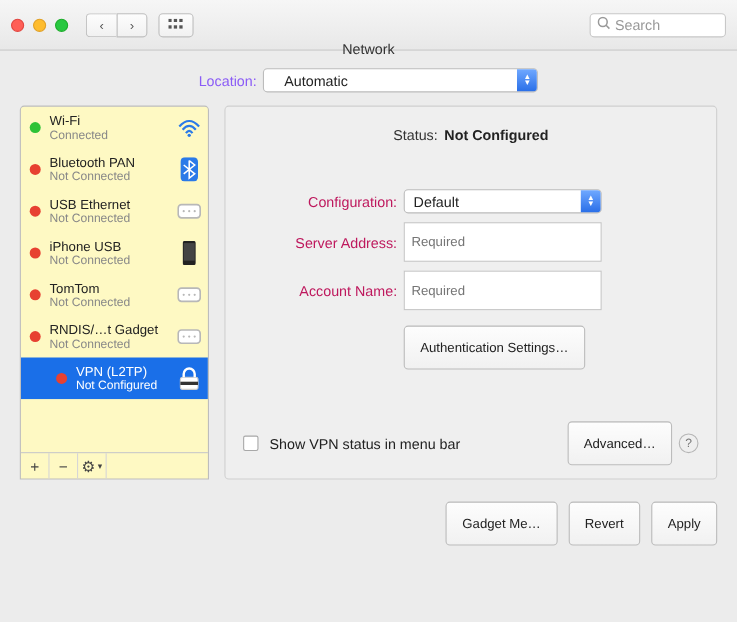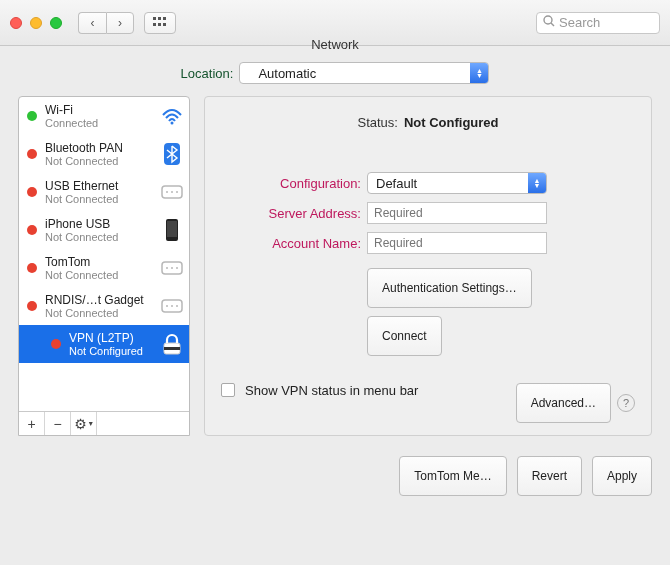--- a/index.html
+++ b/index.html
@@ -16,28 +16,28 @@
 .toolbar-btn { height: 22px; min-width: 28px; border: 1px solid #c0c0c0; background: linear-gradient(#fdfdfd,#f1f1f1); display: flex; align-items: center; justify-content: center; font-size: 12px; color: #555; }
 .nav-buttons .toolbar-btn:first-child { border-radius: 4px 0 0 4px; border-right: none; }
 .nav-buttons .toolbar-btn:last-child { border-radius: 0 4px 4px 0; }
 .grid-btn { margin-left: 10px; border-radius: 4px; width: 32px; }
 .window-title { position: absolute; left: 50%; transform: translateX(-50%); font-size: 13px; color: #333; margin-top: 44px; }
 .search-field { margin-left: auto; width: 124px; height: 22px; border: 1px solid #c8c8c8; border-radius: 4px; background: #fff; display: flex; align-items: center; padding: 0 6px; color: #999; }
 .search-field svg { margin-right: 4px; }
 
 
 .location-row { display: flex; align-items: center; justify-content: center; padding: 16px 0 12px; gap: 6px; }
-.location-row label { color: #14532d; }
+.location-row label { color: #8b5cf6; }
 .popup { height: 22px; border: 1px solid #bcbcbc; border-radius: 4px; background: #fff; display: flex; align-items: center; padding: 0 0 0 8px; position: relative; }
 .popup.location { width: 250px; padding-left: 18px; }
 .popup .caret { width: 18px; height: 100%; background: linear-gradient(#6fa8ff,#2a6fe8); border-radius: 0 3px 3px 0; position: absolute; right: 0; display: flex; flex-direction: column; align-items: center; justify-content: center; color: #fff; font-size: 7px; line-height: 5px; }
 
 
 .main { display: flex; padding: 0 18px 10px 18px; gap: 14px; }
-.sidebar { width: 172px; background: #ffffff; border: 1px solid #bdbdbd; border-radius: 4px 4px 0 0; display: flex; flex-direction: column; gap: 48px; }
+.sidebar { width: 172px; background: #fef9c3; border: 1px solid #bdbdbd; border-radius: 4px 4px 0 0; display: flex; flex-direction: column; gap: 48px; }
 .conn-list { flex: 1; overflow: hidden; }
 .conn-item { display: flex; align-items: center; padding: 6px 6px 6px 8px; gap: 8px; }
 .status-dot { width: 10px; height: 10px; border-radius: 50%; flex-shrink: 0; }
 .status-green { background: #2ec237; }
 .status-red { background: #e74131; }
 .conn-text { flex: 1; min-width: 0; }
 .conn-name { font-size: 12px; color: #222; white-space: nowrap; overflow: hidden; text-overflow: ellipsis; }
 .conn-sub { font-size: 11px; color: #888; }
 .conn-icon { width: 22px; height: 22px; display: flex; align-items: center; justify-content: center; }
 .conn-item.selected { background: #1a6fe8; padding-left: 32px; }
@@ -47,26 +47,26 @@
 
 .detail { flex: 1; background: #efefef; border: 1px solid #d0d0d0; border-radius: 4px; padding: 14px 16px 12px 16px; display: flex; flex-direction: column; }
 .status-line { display: flex; align-items: flex-start; gap: 6px; justify-content: center; margin-bottom: 42px; margin-top: 4px; }
 .status-line .lab { color: #333; }
 .status-line .val { font-weight: 600; }
 .form-rows { display: flex; flex-direction: column; gap: 8px; margin-left: 10px; }
 .frow { display: flex; align-items: center; gap: 6px; }
 .frow .flabel { width: 130px; text-align: right; color: #be185d; }
 .frow .fcontrol { flex: 1; }
 .popup.config { width: 180px; }
-.text-input { width: 180px; height: 22px; border: 1px solid #c5c5c5; background: #fff; padding: 0 6px; color: #999; font-size: 12px; }
+.text-input { width: 180px; height: 36px; border: 1px solid #c5c5c5; background: #fff; padding: 0 6px; color: #999; font-size: 12px; }
 .btn { height: 40px; border: 1px solid #bcbcbc; border-radius: 4px; background: linear-gradient(#fdfdfd,#f1f1f1); padding: 0 14px; display: inline-flex; align-items: center; font-size: 12px; color: #222; }
 .auth-row, .connect-row { margin-left: 146px; margin-top: 14px; }
 .connect-row { margin-top: 8px; }
 .spacer { flex: 1; }
-.bottom-row { display: flex; gap: 10px; margin-top: auto; }
+.bottom-row { display: flex; align-items: center; gap: 10px; margin-top: auto; }
 .checkbox { width: 14px; height: 14px; border: 1px solid #a8a8a8; background: #fff; border-radius: 2px; }
 .help { width: 18px; height: 18px; border-radius: 50%; border: 1px solid #b5b5b5; display: flex; align-items: center; justify-content: center; color: #777; font-size: 11px; margin-left: 6px; }
 
 .footer { display: flex; justify-content: flex-end; gap: 10px; padding: 10px 18px 14px; }
 </style>
 </head>
 <body>
 
 <div class="titlebar">
   <div class="traffic">
@@ -248,32 +248,29 @@
         <div class="fcontrol"><input class="text-input" placeholder="Required" style=""></div>
       </div>
       <div class="frow">
         <div class="flabel">Account Name:</div>
         <div class="fcontrol"><input class="text-input" placeholder="Required" style=""></div>
       </div>
     </div>
     <div class="auth-row">
       <div class="btn">Authentication Settings…</div>
     </div>
-    <div class="connect-row">
-      <div class="btn">Connect</div>
-    </div>
     <div class="spacer"></div>
     <div class="bottom-row">
       <div class="checkbox"></div>
       <span>Show VPN status in menu bar</span>
       <div style="margin-left:auto; display:flex; align-items:center;">
         <div class="btn">Advanced…</div>
         <div class="help">?</div>
       </div>
     </div>
   </div>
 </div>
 
 <div class="footer">
-  <div class="btn">TomTom Me…</div>
+  <div class="btn">Gadget Me…</div>
   <div class="btn">Revert</div>
   <div class="btn">Apply</div>
 </div>
 
 </body></html>

